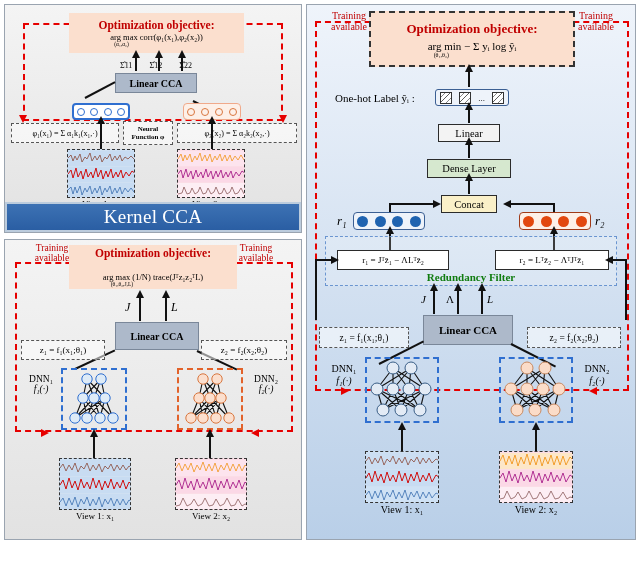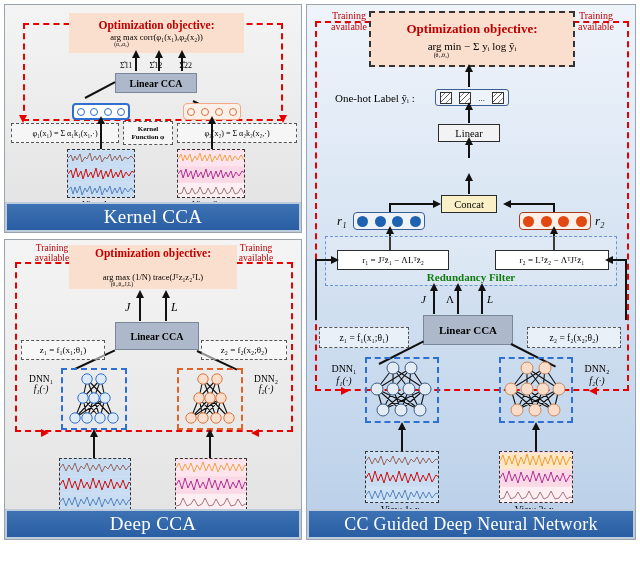--- a/index.html
+++ b/index.html
@@ -120,21 +120,21 @@
     </div>
     <div class="node-row" style="left:178px; top:98px; width:58px; height:17px; border:1px solid #f0a98a; background:#fdf0e8;">
       <span class="node" style="width:8px;height:8px;border:1px solid #d9773f;background:#fdf0e8;"></span>
       <span class="node" style="width:8px;height:8px;border:1px solid #d9773f;background:#fdf0e8;"></span>
       <span class="node" style="width:8px;height:8px;border:1px solid #d9773f;background:#fdf0e8;"></span>
       <span class="node" style="width:8px;height:8px;border:1px solid #d9773f;background:#fdf0e8;"></span>
     </div>
 
     <div class="dash-grey" style="left:6px; top:118px; width:108px; height:20px; font-size:8px;">φ₁(x₁) = Σ α₁k₁(x₁,·)</div>
     <div class="dash-grey" style="left:118px; top:116px; width:50px; height:24px; flex-direction:column; font-size:7px; font-weight:bold;">
-      <span>Kernel</span>
+      <span>Neural</span>
       <span>Function φ</span>
     </div>
     <div class="dash-grey" style="left:172px; top:118px; width:120px; height:20px; font-size:8px;">φ₂(x₂) = Σ α₂k₂(x₂,·)</div>
 
     <div class="arrow-v" style="left:95px; top:118px; height:26px;"></div>
     <div class="arrow-v" style="left:206px; top:118px; height:26px;"></div>
 
     <div class="sig-wrap" style="left:62px; top:144px; width:68px; height:49px; background:#cfe0f2;">
       <div class="sig-lane" style="top:1px; height:15px; background:#c8dcf2;"></div>
       <div class="sig-lane" style="top:17px; height:15px; background:#c8dcf2;"></div>
@@ -263,21 +263,20 @@
       <div class="sig-lane" style="top:35px; height:16px; background:#fdeef4;"></div>
       <svg width="72" height="52" style="position:absolute;left:0;top:0;">
         <polyline fill="none" stroke="#f0961e" stroke-width="0.8" points="0,9 3,4 6,12 9,5 12,11 15,4 18,13 21,6 24,11 27,3 30,12 33,5 36,12 39,4 42,13 45,6 48,11 51,4 54,12 57,5 60,12 63,5 66,12 69,6 72,9"></polyline>
         <polyline fill="none" stroke="#a8208a" stroke-width="0.9" points="0,26 3,21 6,30 9,19 12,29 15,22 18,31 21,20 24,29 27,23 30,30 33,19 36,29 39,21 42,31 45,22 48,29 51,20 54,30 57,23 60,29 63,21 66,30 69,23 72,26"></polyline>
         <polyline fill="none" stroke="#8a5a5a" stroke-width="0.8" points="0,47 4,46 7,39 11,47 15,45 18,40 22,47 26,45 29,39 33,47 37,46 40,40 44,47 48,45 51,39 55,47 59,46 62,40 66,47 69,45 72,46"></polyline>
       </svg>
     </div>
     <div class="view-lbl" style="left:54px; top:271px; width:72px; font-size:9px;">View 1: x₁</div>
     <div class="view-lbl" style="left:170px; top:271px; width:72px; font-size:9px;">View 2: x₂</div>
 
-    <div class="banner">Deep CCA</div>
   </div>
 
   <div class="panel grad-blue" style="left:306px; top:4px; width:330px; height:536px;">
 
     <div class="dash-red" style="left:8px; top:16px; width:314px; height:370px; background:transparent;"></div>
     <div style="position:absolute; left:34px; top:382px; width:0;height:0;border-top:4px solid transparent;border-bottom:4px solid transparent;border-left:8px solid #e60000;"></div>
     <div style="position:absolute; left:282px; top:382px; width:0;height:0;border-top:4px solid transparent;border-bottom:4px solid transparent;border-right:8px solid #e60000;"></div>
 
     <div class="lbl lbl-red" style="left:12px; top:6px; width:60px; font-size:10px;">
       <div>Training</div>
@@ -319,20 +318,21 @@
           <line x1="0" y1="6" x2="6" y2="0" stroke="#333" stroke-width="0.6"></line>
           <line x1="6" y1="11" x2="11" y2="6" stroke="#333" stroke-width="0.6"></line>
         </svg>
     </div>
 
     <div class="arrow-v" style="left:161px; top:104px; height:14px;"></div>
 
     <div class="solid-box" style="left:131px; top:119px; width:62px; height:18px; font-size:10.5px; background:#f3f3f3;">Linear</div>
     <div class="arrow-v" style="left:161px; top:139px; height:14px;"></div>
 
+    <div class="solid-box" style="left:120px; top:154px; width:84px; height:19px; font-size:10.5px; background:#d6e8cf;">Dense Layer</div>
     <div class="arrow-v" style="left:161px; top:175px; height:14px;"></div>
 
     <div class="solid-box" style="left:134px; top:190px; width:56px; height:18px; font-size:10.5px; background:#faf0c8;">Concat</div>
 
     <div class="ln" style="left:82px; top:199px; width:2px; height:18px;"></div>
     <div class="ln" style="left:82px; top:198px; width:44px; height:2px;"></div>
     <div style="position:absolute; left:126px; top:195px; width:0;height:0;border-top:4px solid transparent;border-bottom:4px solid transparent;border-left:8px solid #111;"></div>
     <div class="ln" style="left:246px; top:199px; width:2px; height:18px;"></div>
     <div class="ln" style="left:204px; top:198px; width:44px; height:2px;"></div>
     <div style="position:absolute; left:196px; top:195px; width:0;height:0;border-top:4px solid transparent;border-bottom:4px solid transparent;border-right:8px solid #111;"></div>
@@ -448,17 +448,16 @@
       <div class="sig-lane" style="top:35px; height:16px; background:#fdeef4;"></div>
       <svg width="74" height="52" style="position:absolute;left:0;top:0;">
         <polyline fill="none" stroke="#f0961e" stroke-width="0.9" points="0,9 3,3 6,13 9,4 12,12 15,3 18,14 21,5 24,12 27,2 30,13 33,4 36,13 39,3 42,14 45,5 48,12 51,3 54,13 57,4 60,13 63,4 66,13 70,5 74,9"></polyline>
         <polyline fill="none" stroke="#a8208a" stroke-width="0.9" points="0,26 3,21 6,30 9,19 12,29 15,22 18,31 21,20 24,29 27,23 30,30 33,19 36,29 39,21 42,31 45,22 48,29 51,20 54,30 57,23 60,29 63,21 66,30 70,23 74,26"></polyline>
         <polyline fill="none" stroke="#8a5a5a" stroke-width="0.8" points="0,47 4,46 7,39 11,47 15,45 18,40 22,47 26,45 29,39 33,47 37,46 40,40 44,47 48,45 51,39 55,47 59,46 63,40 67,47 70,45 74,46"></polyline>
       </svg>
     </div>
     <div class="view-lbl" style="left:58px; top:499px; width:74px; font-size:10px;">View 1: x₁</div>
     <div class="view-lbl" style="left:192px; top:499px; width:74px; font-size:10px;">View 2: x₂</div>
 
-    <div class="banner" style="font-size:18px;">CC Guided Deep Neural Network</div>
   </div>
 
 
 </div>
 
 </body></html>

